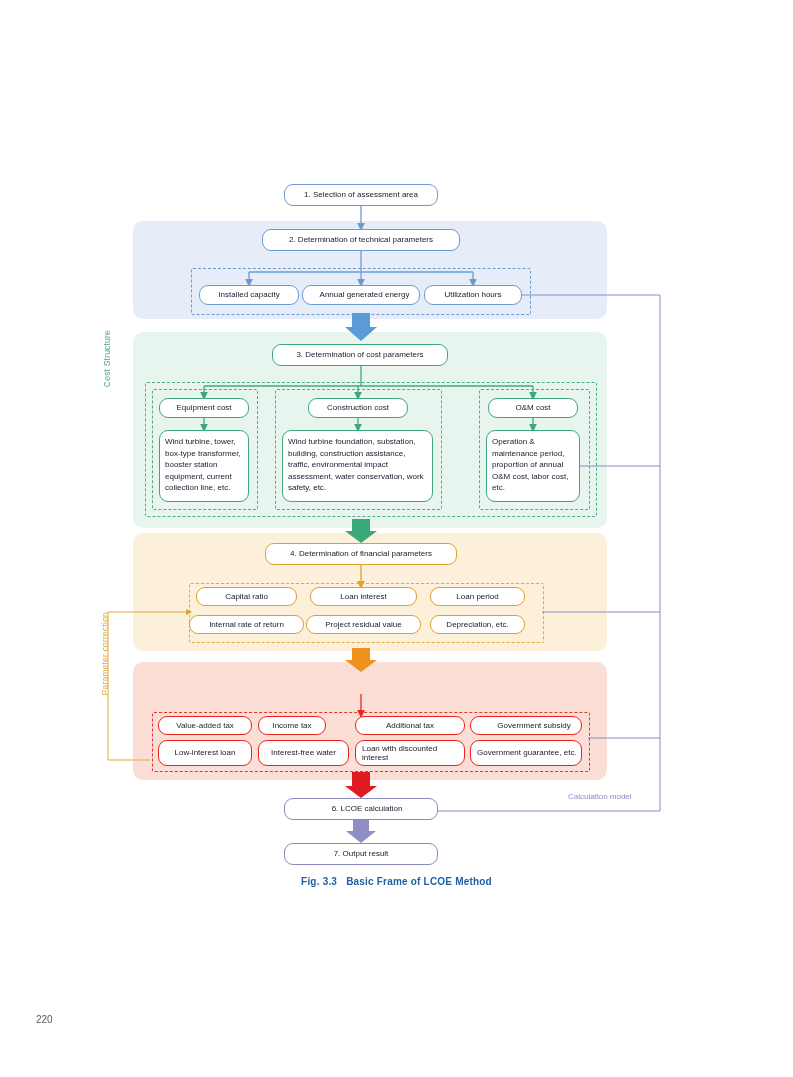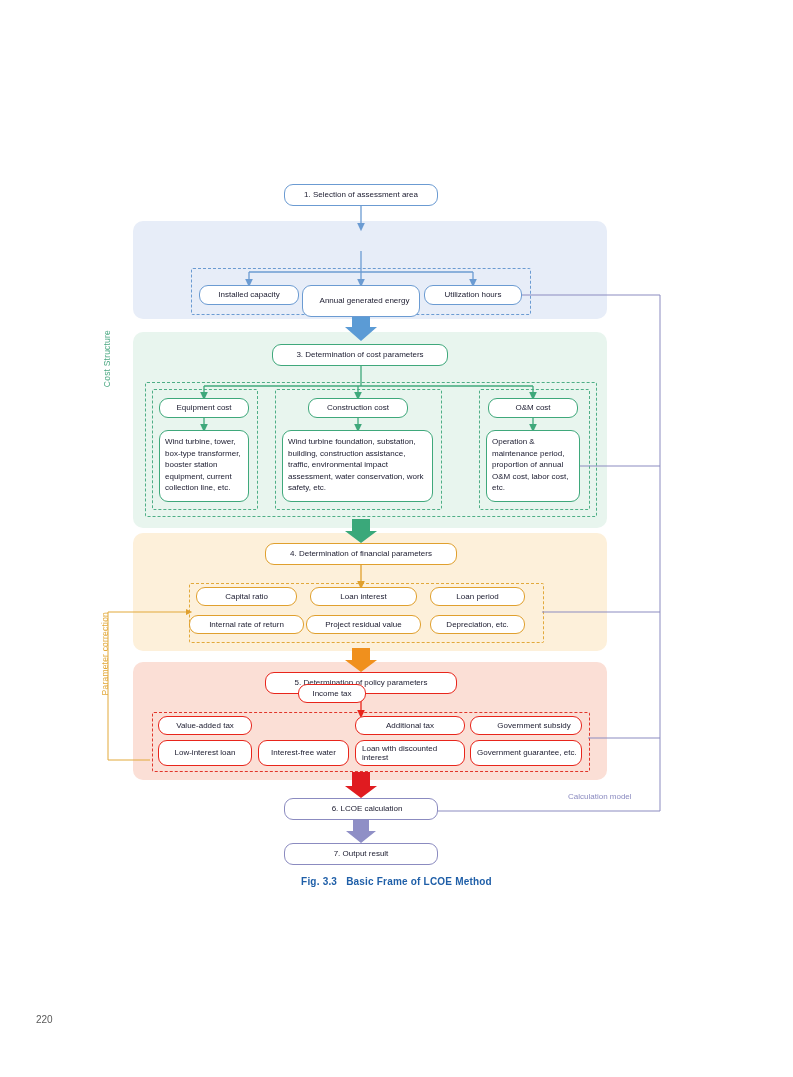--- a/index.html
+++ b/index.html
@@ -54,21 +54,21 @@
   #node-step1{left:284px;top:184px;width:154px;height:22px;}
   #node-step2{left:262px;top:229px;width:198px;height:22px;}
   #node-step3{left:272px;top:344px;width:176px;height:22px;}
   #node-step4{left:265px;top:543px;width:192px;height:22px;}
   #node-step5{left:265px;top:672px;width:192px;height:22px;}
   #node-step6{left:284px;top:798px;width:154px;height:22px;padding-left:16px;}
   #node-step7{left:284px;top:843px;width:154px;height:22px;}
 
   
   #node-installed-capacity{left:199px;top:285px;width:100px;height:20px;}
-  #node-annual-energy{left:302px;top:285px;width:118px;height:32px;padding-left:11px;}
+  #node-annual-energy{left:302px;top:285px;width:118px;height:20px;padding-left:11px;}
   #node-utilization-hours{left:424px;top:285px;width:98px;height:20px;}
 
   
   #node-equipment-cost{left:159px;top:398px;width:90px;height:20px;}
   #node-construction-cost{left:308px;top:398px;width:100px;height:20px;}
   #node-om-cost{left:488px;top:398px;width:90px;height:20px;}
 
   
   #node-equipment-detail{left:159px;top:430px;width:90px;height:72px;}
   #node-construction-detail{left:282px;top:430px;width:151px;height:72px;}
@@ -77,21 +77,21 @@
   
   #node-capital-ratio{left:196px;top:587px;width:101px;height:19px;}
   #node-loan-interest{left:310px;top:587px;width:107px;height:19px;}
   #node-loan-period{left:430px;top:587px;width:95px;height:19px;}
   #node-irr{left:189px;top:615px;width:115px;height:19px;}
   #node-residual-value{left:306px;top:615px;width:115px;height:19px;}
   #node-depreciation{left:430px;top:615px;width:95px;height:19px;}
 
   
   #node-vat{left:158px;top:716px;width:94px;height:19px;}
-  #node-income-tax{left:258px;top:684px;width:68px;height:19px;margin-left:40px;}
+  #node-income-tax{left:258px;top:716px;width:68px;height:19px;}
   #node-additional-tax{left:355px;top:716px;width:110px;height:19px;}
   #node-gov-subsidy{left:470px;top:716px;width:112px;height:19px;padding-left:20px;}
   #node-low-interest-loan{left:158px;top:740px;width:94px;height:26px;}
   #node-interest-free-loan{left:258px;top:740px;width:91px;height:26px;}
   #node-discounted-loan{left:355px;top:740px;width:110px;height:26px;}
   #node-gov-guarantee{left:470px;top:740px;width:112px;height:26px;}
 
   
   #connectors{position:absolute;left:0;top:0;width:793px;height:1077px;pointer-events:none;}
 
@@ -181,23 +181,23 @@
 
     <path d="M108,612 L108,760 L150,760" fill="none" stroke="#e2a93b" stroke-width="1"></path>
     <path d="M108,612 L189,612" fill="none" stroke="#e2a93b" stroke-width="1" marker-end="url(#ah-orange)"></path>
   </svg>
 
   <div class="vlabel" id="cost-structure-label">Cost Structure</div>
   <div class="vlabel" id="parameter-correction-label">Parameter correction</div>
   <div id="calculation-model-label">Calculation model</div>
 
   <div class="node" id="node-step1">1. Selection of assessment area</div>
+  <div class="node" id="node-step2">2. Determination of technical parameters</div>
   <div class="node green" id="node-step3">3. Determination of cost parameters</div>
   <div class="node orange" id="node-step4">4. Determination of financial parameters</div>
-  <div class="node red" id="node-step5">5. Determination of policy parameters</div>
   <div class="node purple" id="node-step6">6. LCOE calculation</div>
   <div class="node purple" id="node-step7">7. Output result</div>
 
   <div class="node" id="node-installed-capacity">Installed capacity</div>
   <div class="node" id="node-annual-energy">Annual generated energy</div>
   <div class="node" id="node-utilization-hours">Utilization hours</div>
 
   <div class="node green" id="node-equipment-cost">Equipment cost</div>
   <div class="node green" id="node-construction-cost">Construction cost</div>
   <div class="node green" id="node-om-cost">O&amp;M cost</div>

